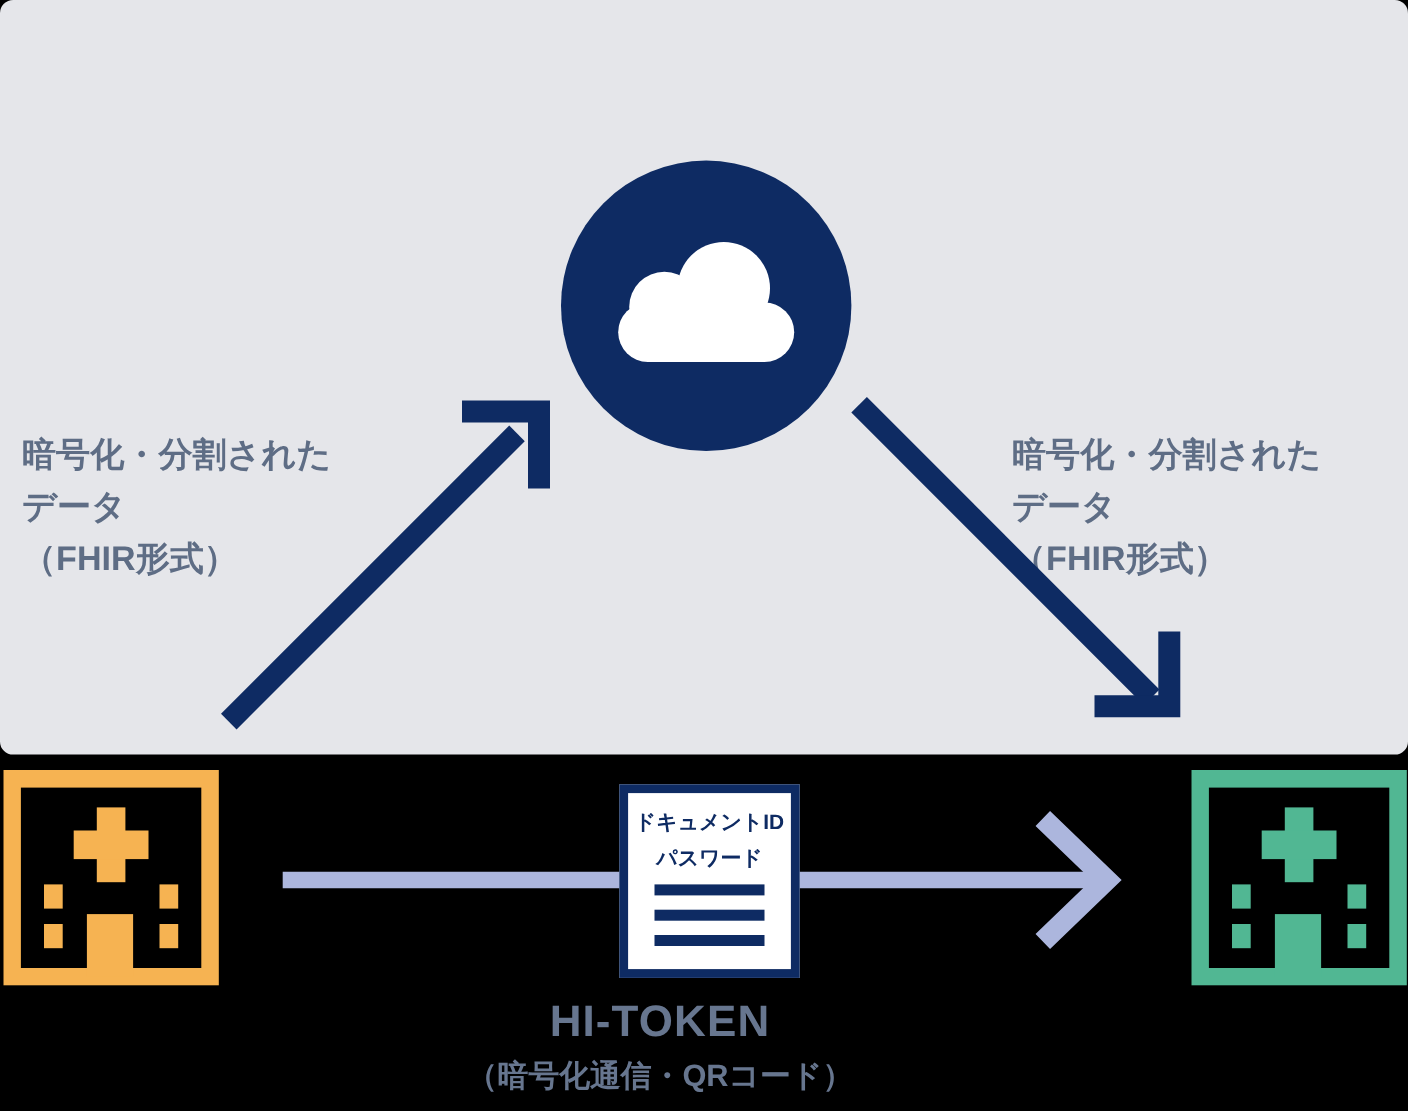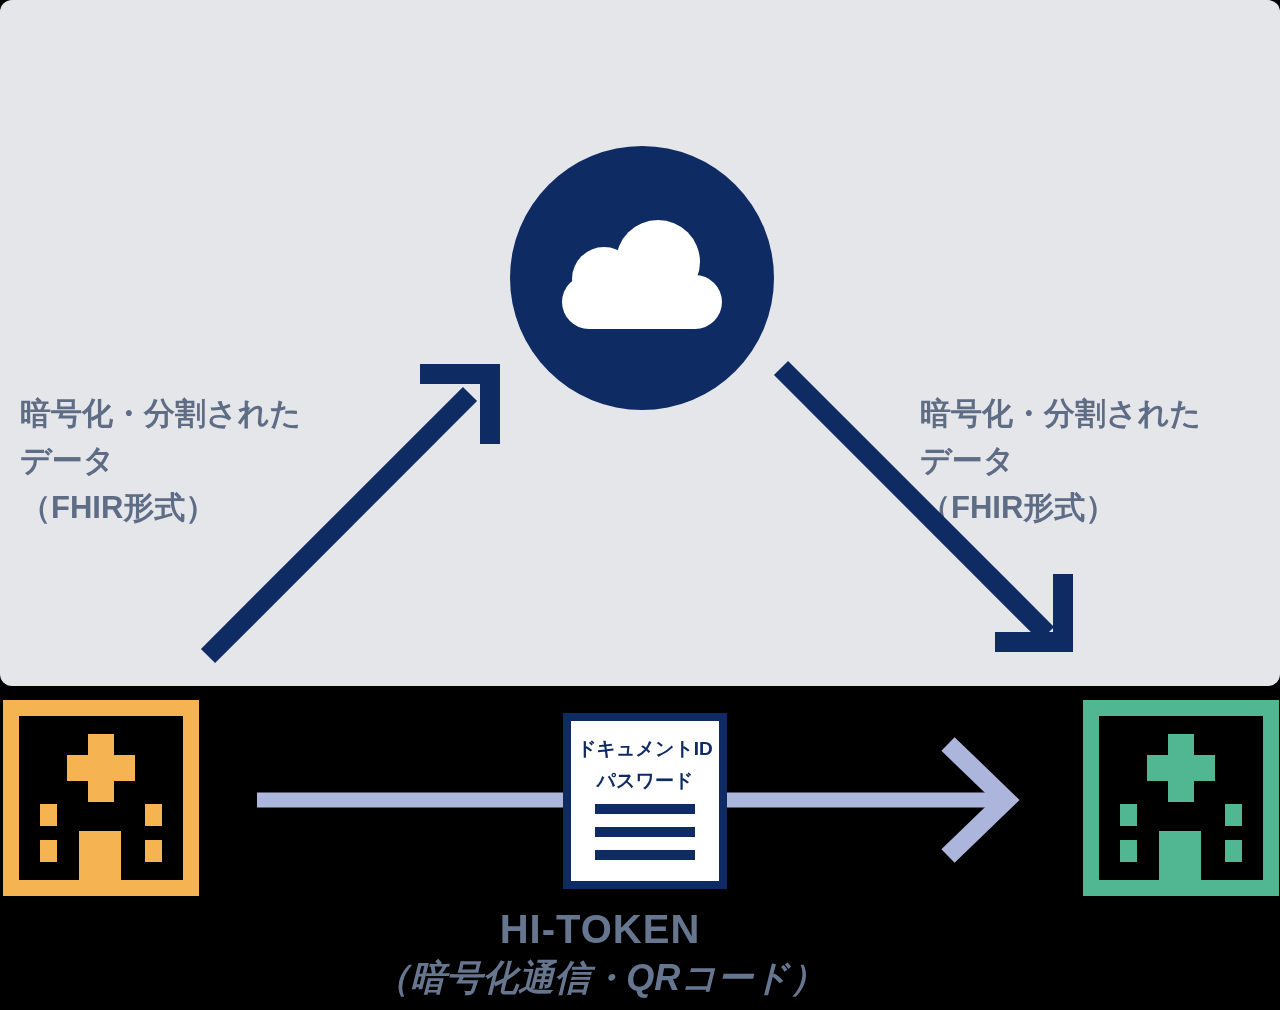--- a/index.html
+++ b/index.html
@@ -54,21 +54,21 @@
   .token-card-text{color:var(--navy);font-size:19px;font-weight:700;line-height:24px;}
   .token-card-text.l1{margin-top:16px;}
   .token-card-text.l2{margin-top:8px;}
   .token-bars{margin-top:11px;display:flex;flex-direction:column;gap:13px;align-items:center;}
   .bar{width:100px;height:10px;background:var(--navy);}
   .token-label{
     position:absolute;left:0;top:906px;width:1200px;text-align:center;
     color:var(--bottom-text);font-weight:600;
   }
   .token-name{font-size:40px;letter-spacing:1px;line-height:46px;}
-  .token-sub{font-size:36px;margin-top:4px;line-height:44px;font-style:italic;}
+  .token-sub{font-size:28px;margin-top:4px;line-height:44px;}
 </style>
 </head>
 <body>
 
 <div class="canvas">
 
   <div class="panel"></div>
 
 
   <div class="cloud-badge">

